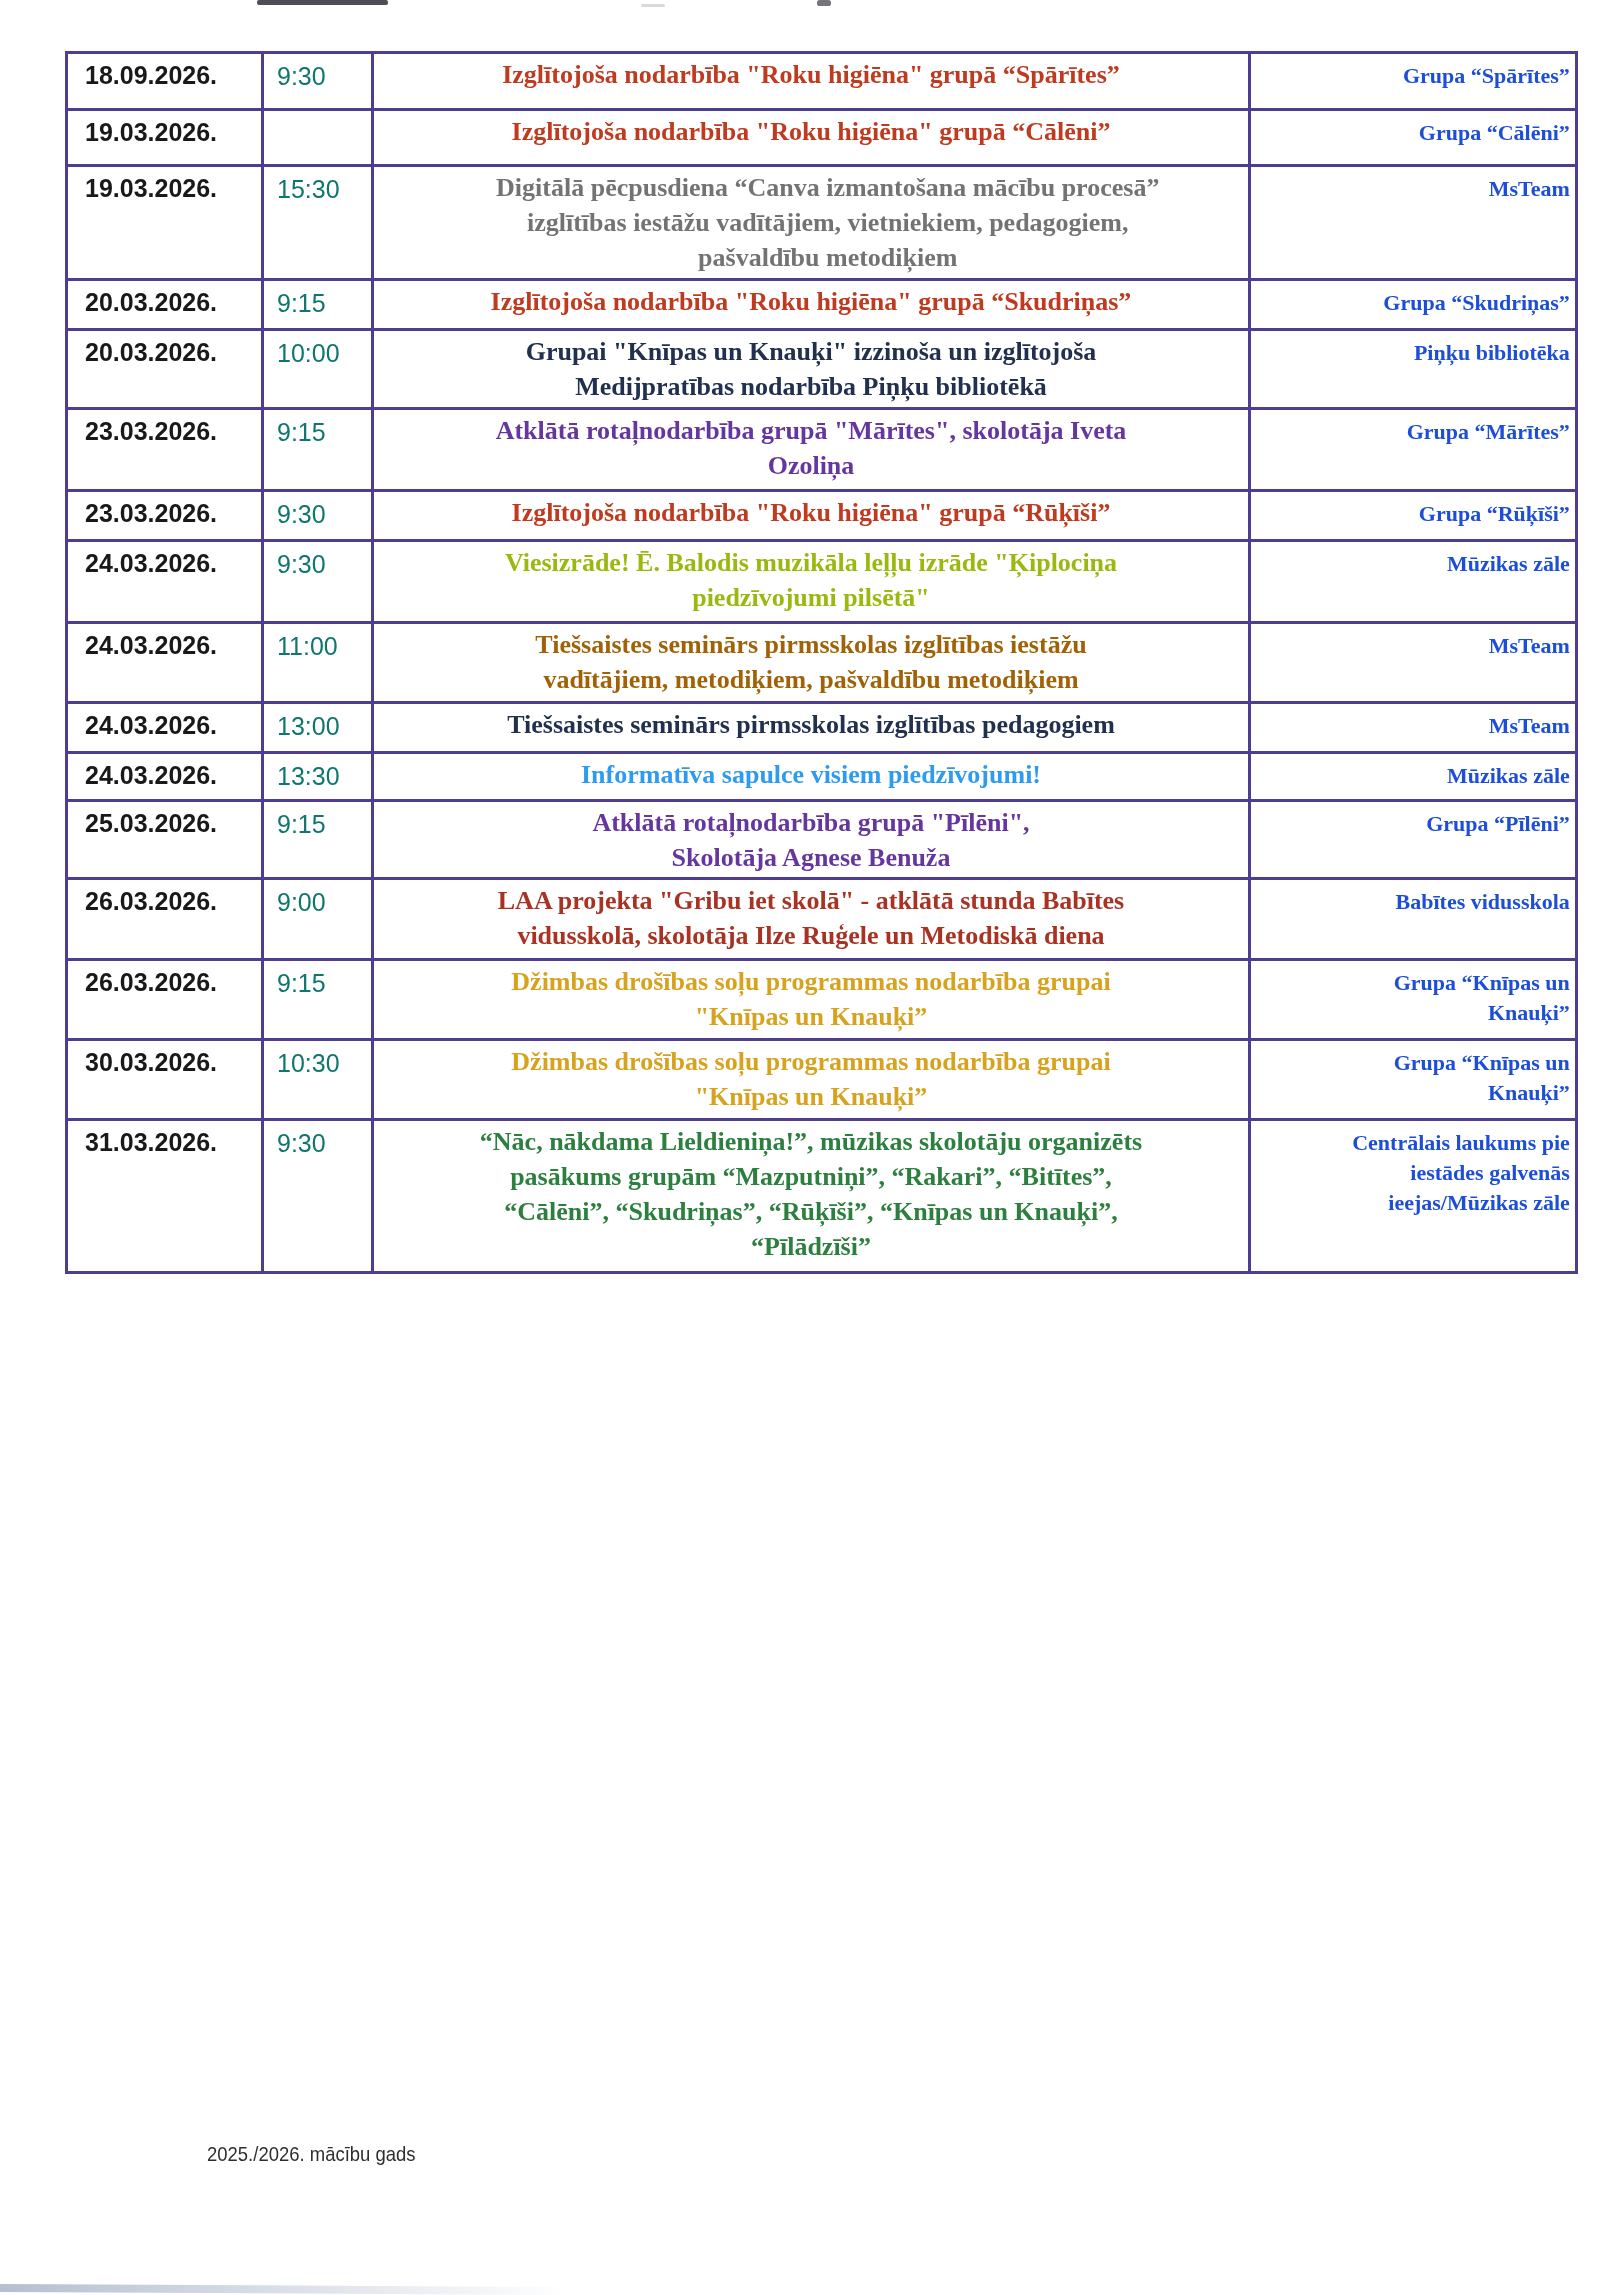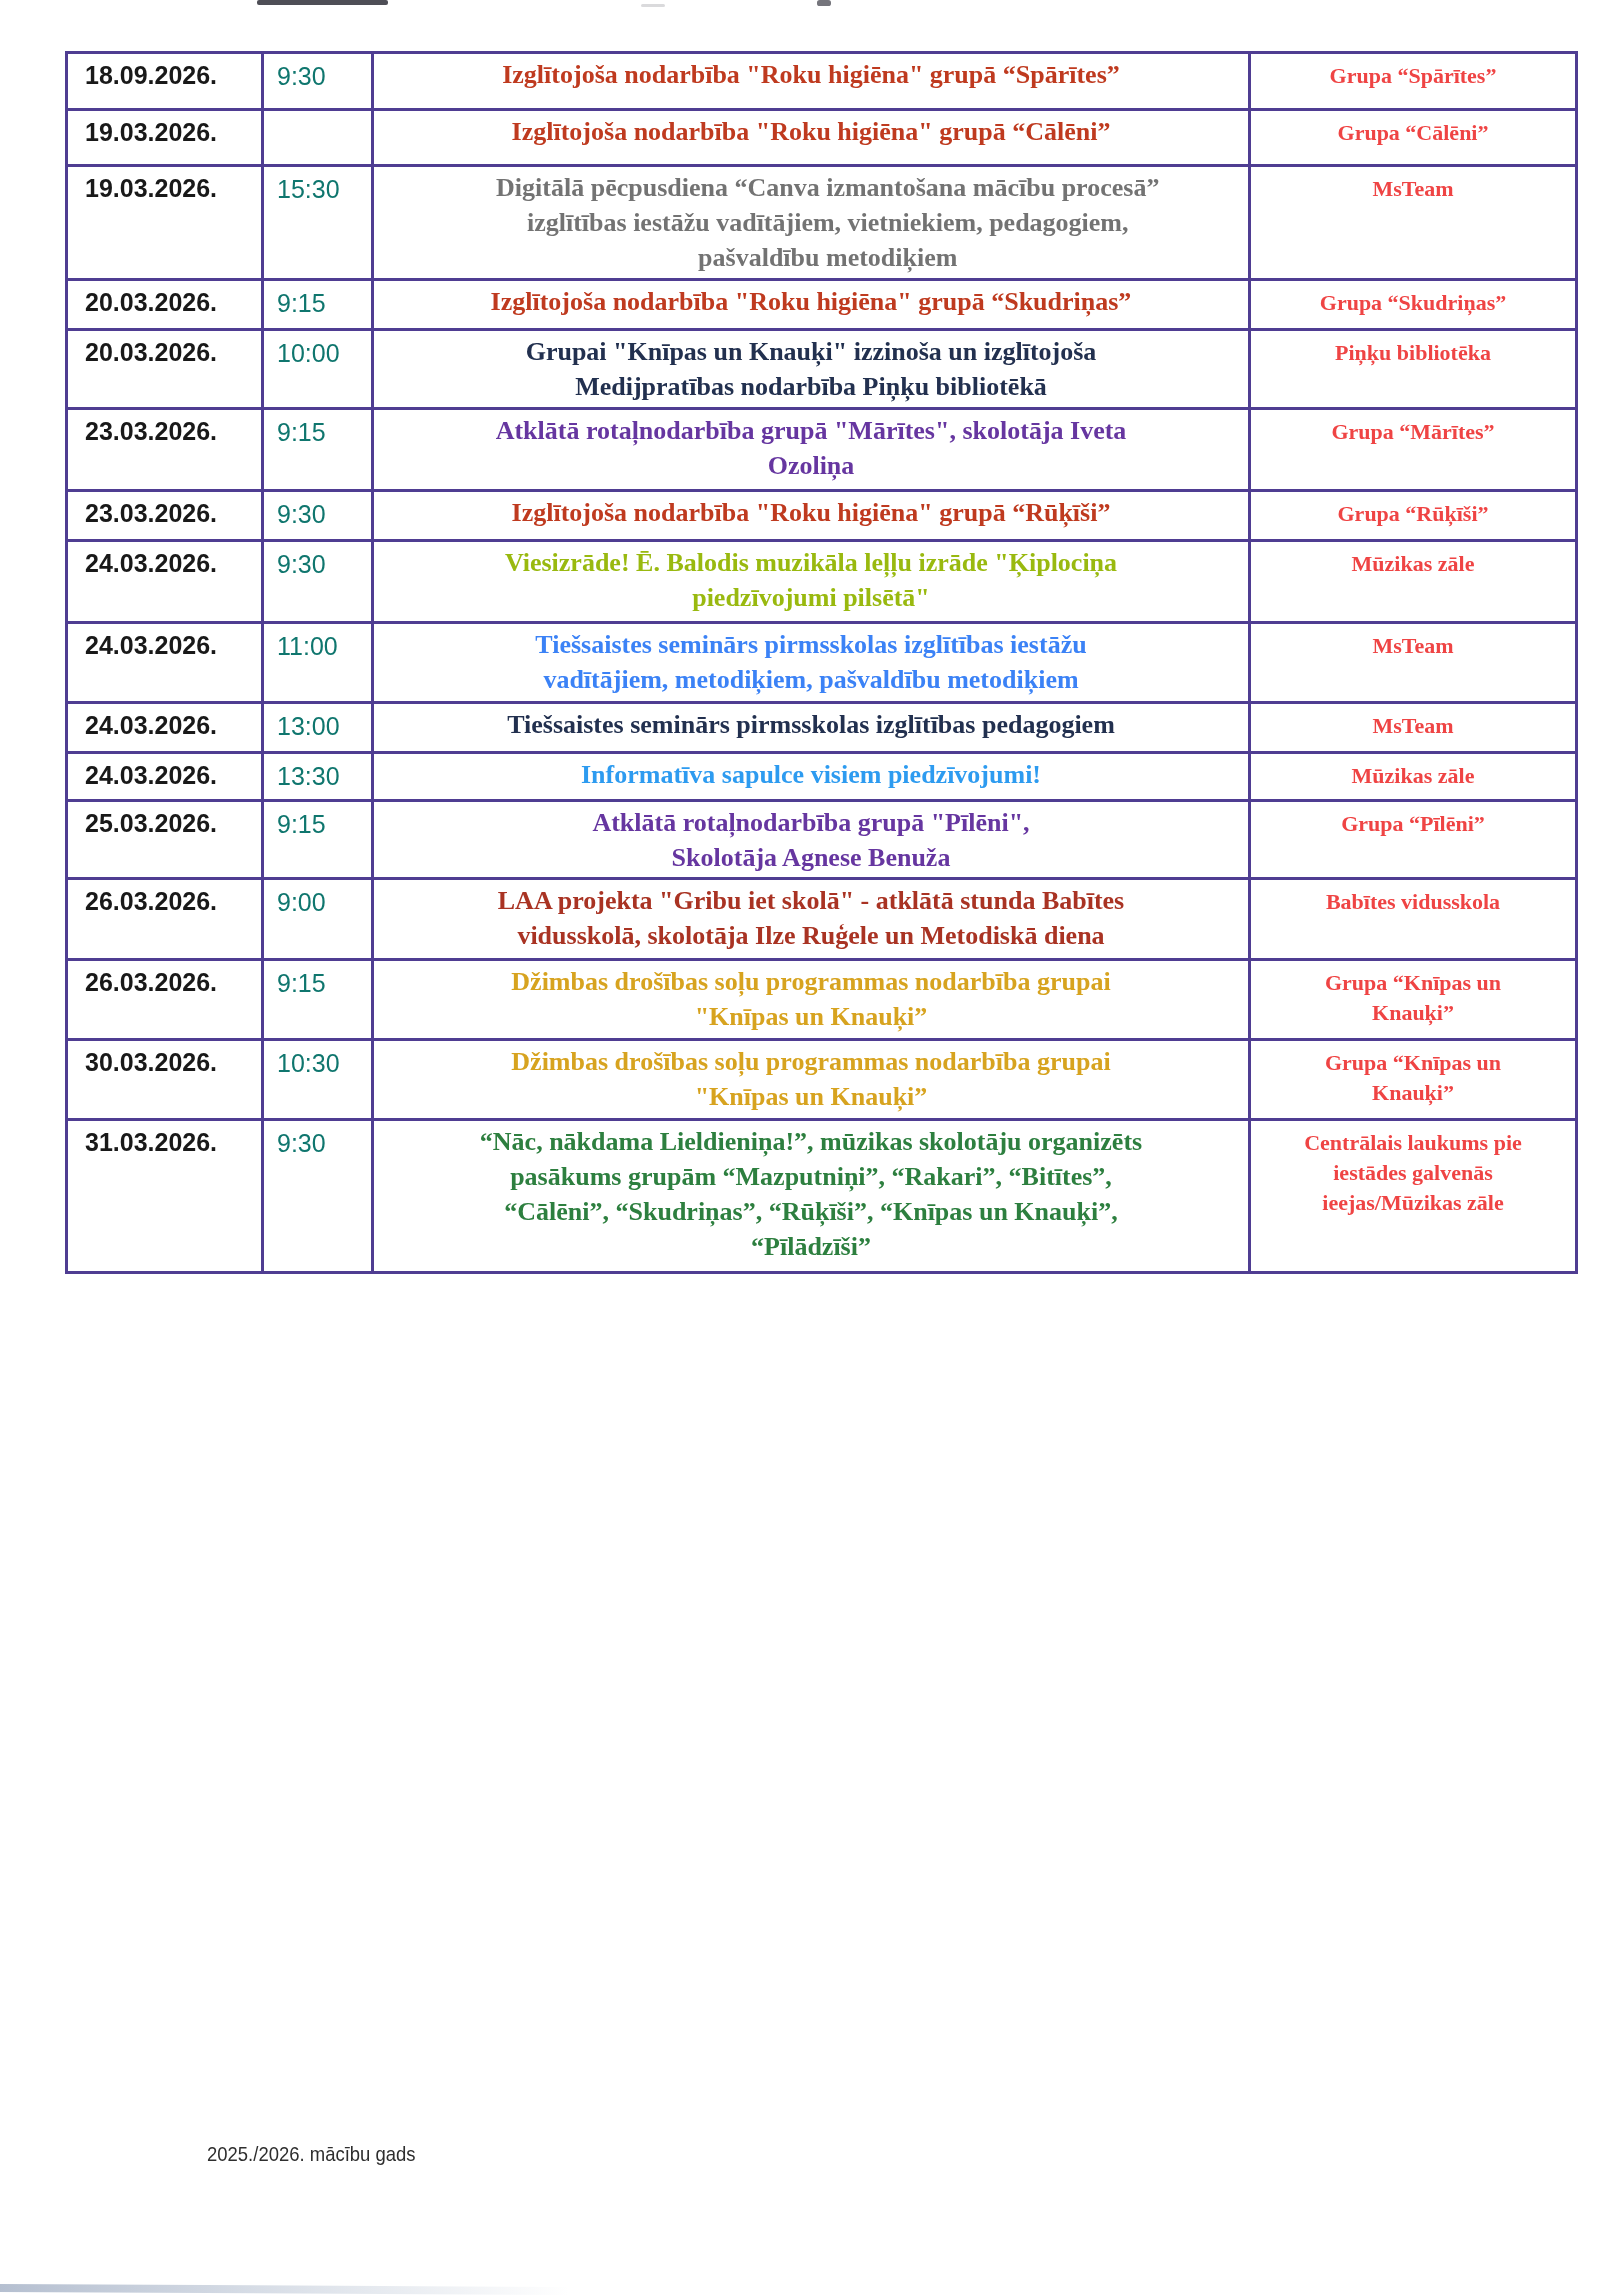--- a/index.html
+++ b/index.html
@@ -47,23 +47,23 @@
     font-size: 26px;
     line-height: 35px;
     text-align: center;
     white-space: pre-line;
     padding: 2.6px 6.5px 0 6.5px;
   }
   .c-loc {
     font-weight: bold;
     font-size: 22px;
     line-height: 30px;
-    text-align: center;
+    text-align: right;
     white-space: pre-line;
-    color: #ef4444;
+    color: #1d4ed8;
     padding: 6.5px 5.2px 0 5.2px;
   }
   
   tr:nth-child(1)  { height: 57px; }
   tr:nth-child(2)  { height: 56px; }
   tr:nth-child(3)  { height: 114px; }
   tr:nth-child(4)  { height: 50px; }
   tr:nth-child(5)  { height: 79px; }
   tr:nth-child(6)  { height: 82px; }
   tr:nth-child(7)  { height: 50px; }
@@ -192,21 +192,21 @@
       <tr>
     <td class="c-date">24.03.2026.</td>
     <td class="c-time">9:30</td>
     <td class="c-event" style="color: rgb(153, 185, 15);">Viesizrāde! Ē. Balodis muzikāla leļļu izrāde "Ķiplociņa
 piedzīvojumi pilsētā"</td>
     <td class="c-loc">Mūzikas zāle</td>
   </tr>
       <tr>
     <td class="c-date">24.03.2026.</td>
     <td class="c-time">11:00</td>
-    <td class="c-event" style="color: #3b82f6;">Tiešsaistes seminārs pirmsskolas izglītības iestāžu
+    <td class="c-event" style="color: #a16207;">Tiešsaistes seminārs pirmsskolas izglītības iestāžu
 vadītājiem, metodiķiem, pašvaldību metodiķiem</td>
     <td class="c-loc">MsTeam</td>
   </tr>
       <tr>
     <td class="c-date">24.03.2026.</td>
     <td class="c-time">13:00</td>
     <td class="c-event" style="color: rgb(34, 48, 79);">Tiešsaistes seminārs pirmsskolas izglītības pedagogiem</td>
     <td class="c-loc">MsTeam</td>
   </tr>
       <tr>

